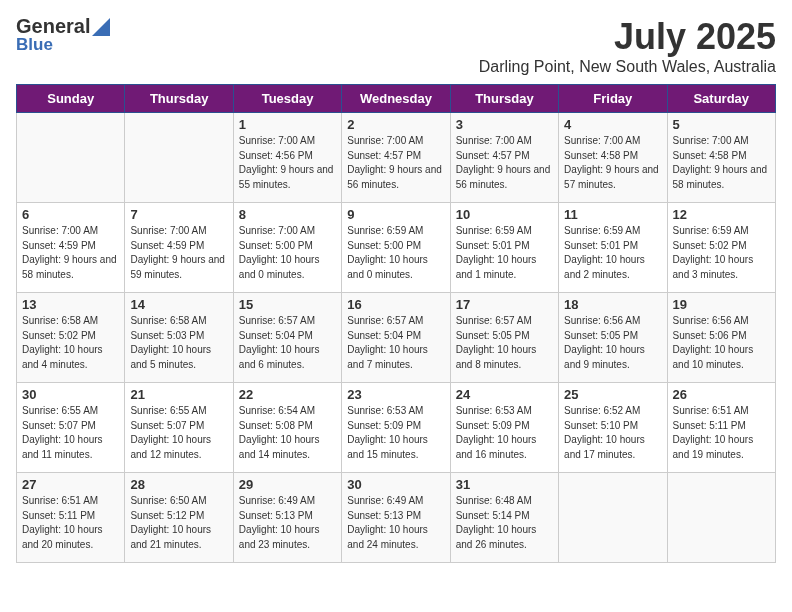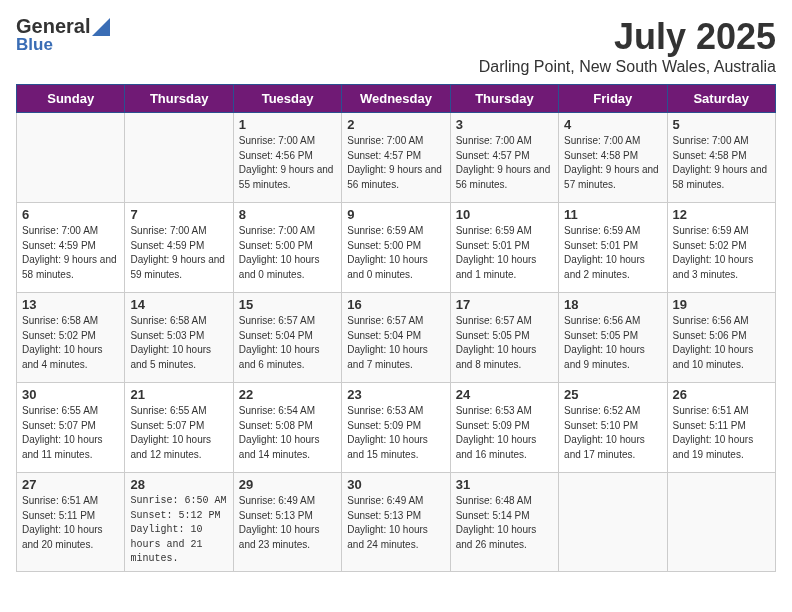--- a/index.html
+++ b/index.html
@@ -277,21 +277,21 @@
       </tr>
       <tr>
         <td>
           <span class="day-number">27</span>
           <div class="day-info" style="white-space: pre-line;">Sunrise: 6:51 AM
 Sunset: 5:11 PM
 Daylight: 10 hours and 20 minutes.</div>
         </td>
         <td>
           <span class="day-number">28</span>
-          <div class="day-info" style="white-space: pre-line; font-family: Liberation Mono, monospace;">Sunrise: 6:50 AM
+          <div class="day-info" style="white-space: pre-line;">Sunrise: 6:50 AM
 Sunset: 5:12 PM
 Daylight: 10 hours and 21 minutes.</div>
         </td>
         <td>
           <span class="day-number">29</span>
           <div class="day-info" style="white-space: pre-line;">Sunrise: 6:49 AM
 Sunset: 5:13 PM
 Daylight: 10 hours and 23 minutes.</div>
         </td>
         <td>

